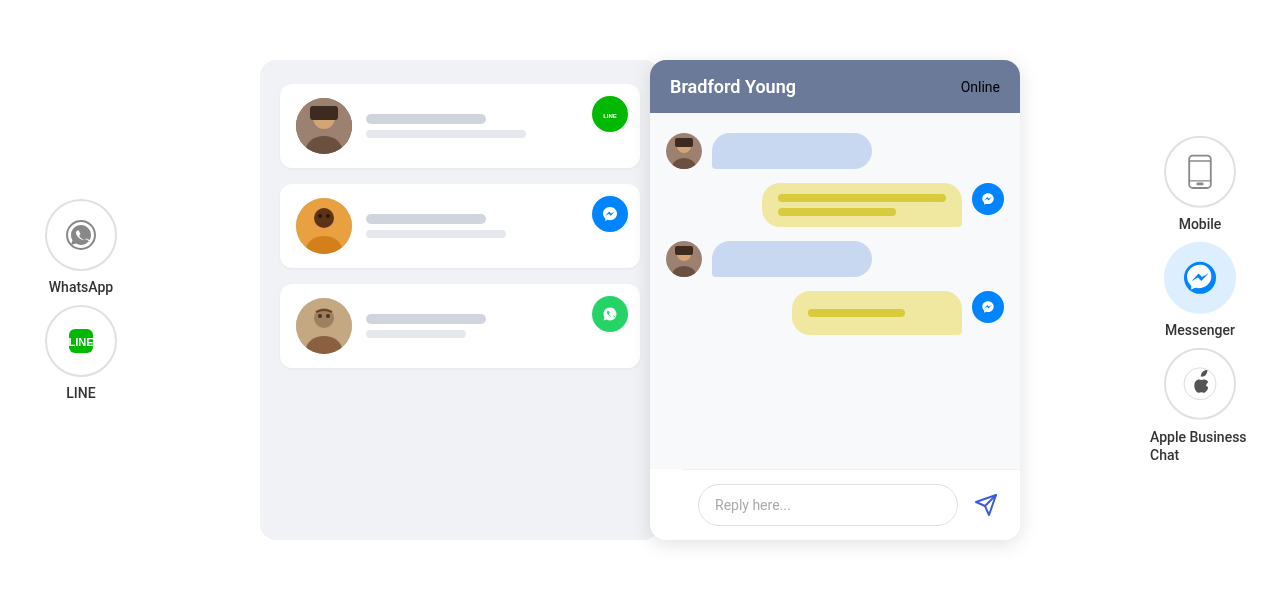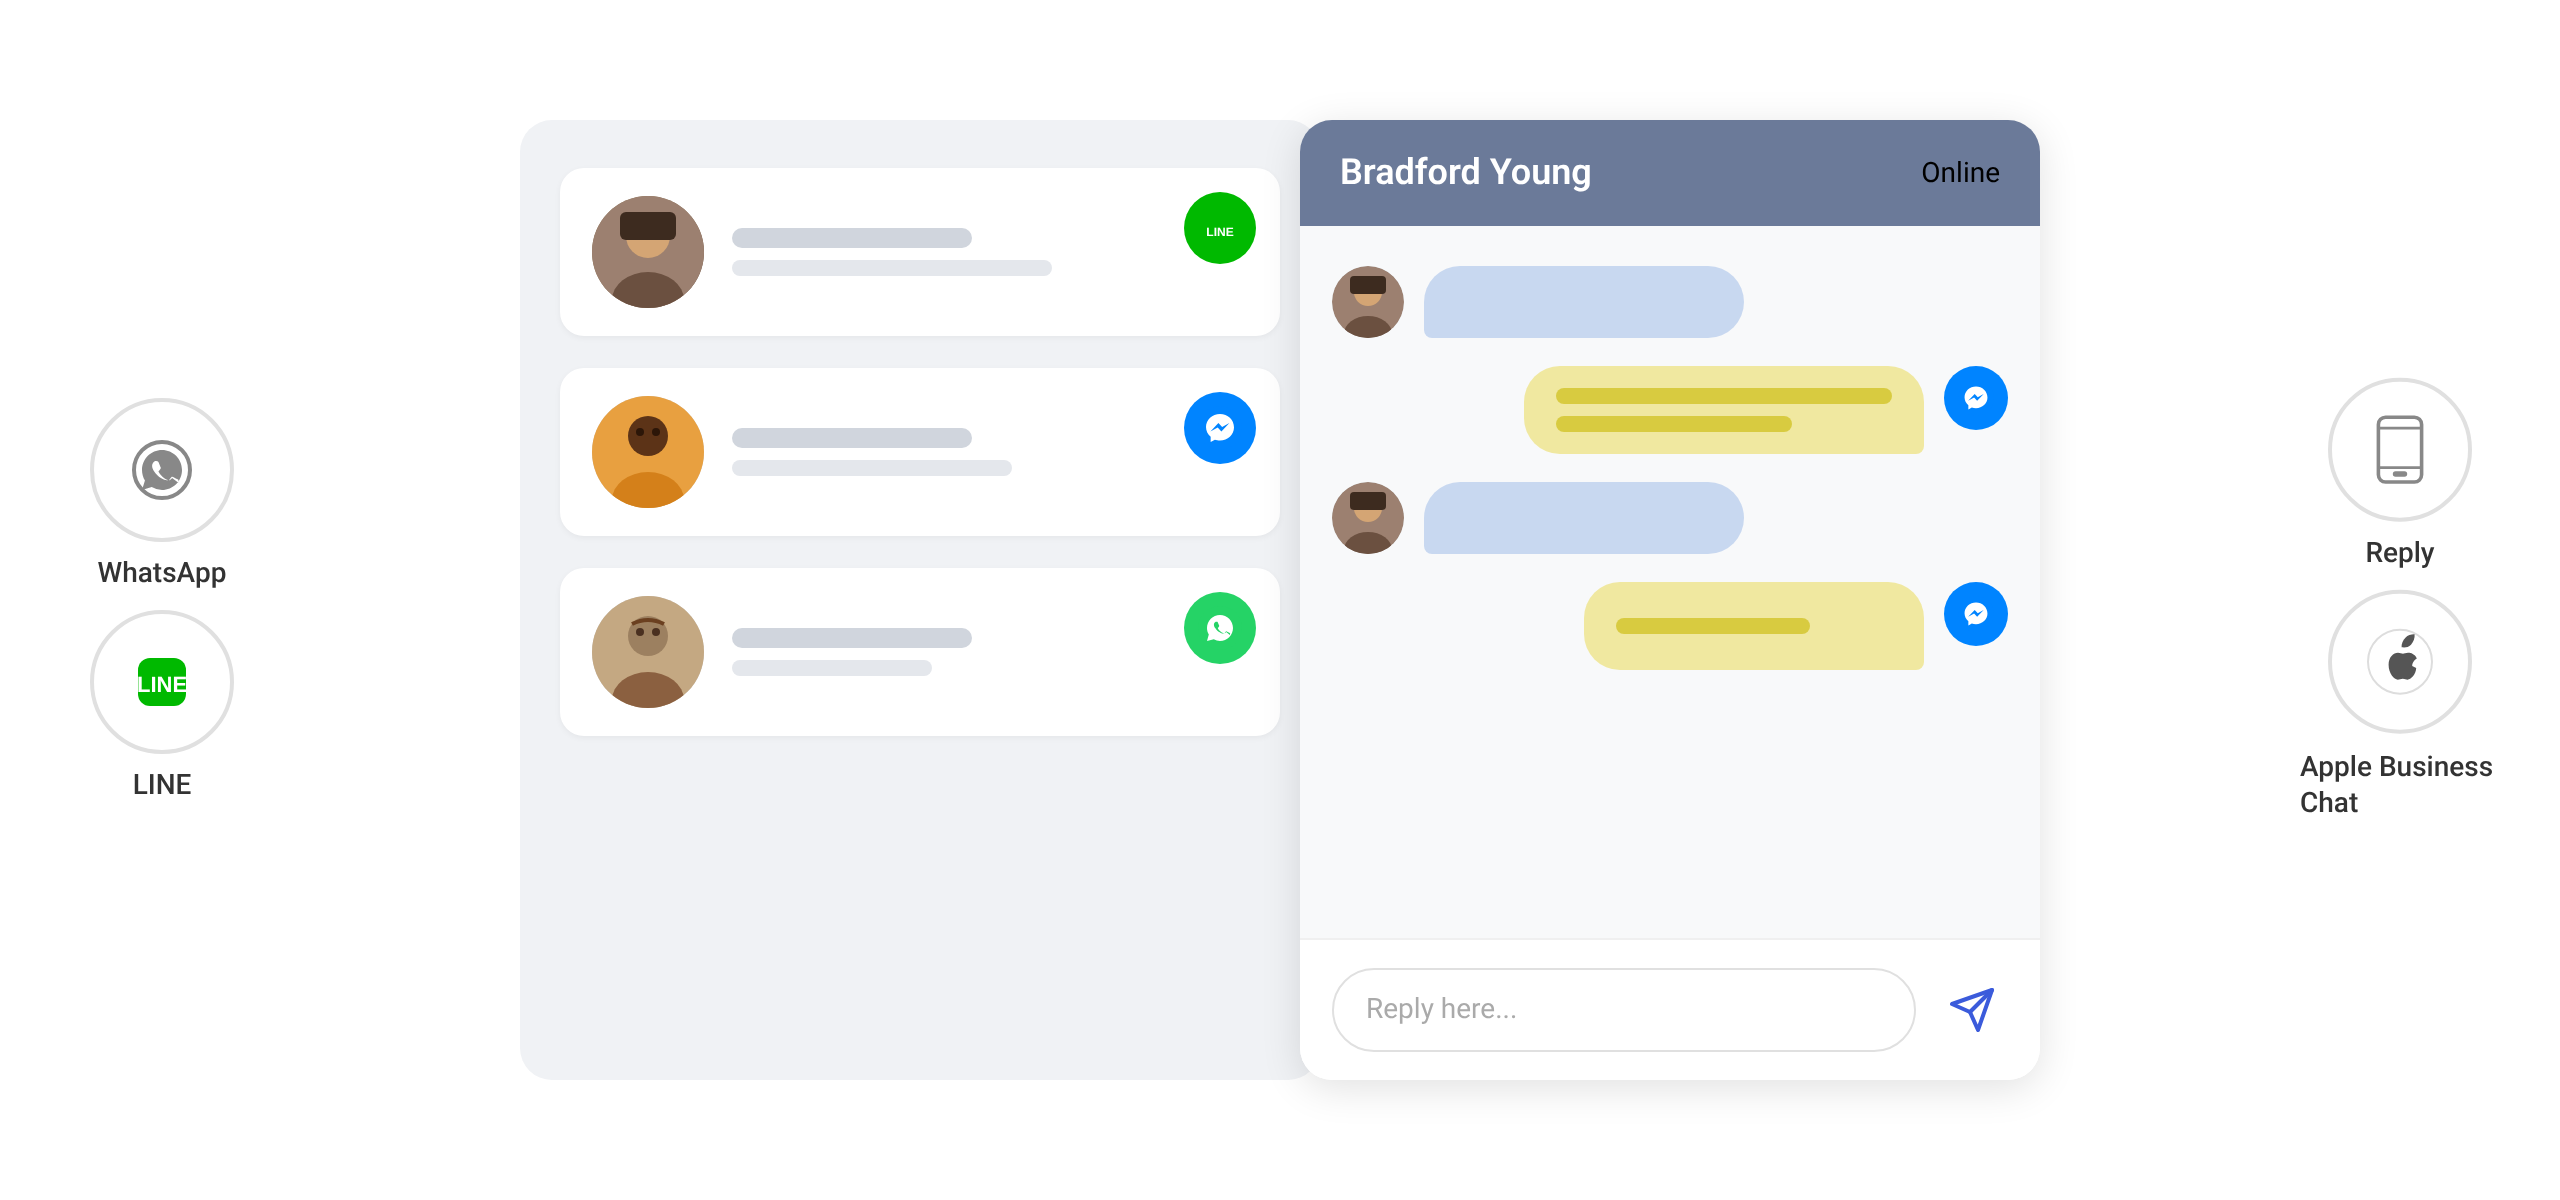--- a/index.html
+++ b/index.html
@@ -269,20 +269,21 @@
       flex-shrink: 0;
     }
 
     .chat-input-area {
       padding: 14px 16px;
       background: #fff;
       border-top: 1px solid #f0f0f0;
       display: flex;
       align-items: center;
       gap: 10px;
+      margin-left: 32px;
     }
 
     .reply-input {
       flex: 1;
       height: 42px;
       border: 1.5px solid #e0e0e0;
       border-radius: 21px;
       padding: 0 16px;
       font-size: 14px;
       color: #aaa;
@@ -490,23 +491,32 @@
 
     <div class="icon-item">
       <div class="icon-circle">
         <svg width="32" height="36" viewBox="0 0 32 40" fill="none">
           <rect x="4" y="2" width="24" height="36" rx="4" stroke="#888" stroke-width="2" fill="none"></rect>
           <rect x="12" y="32" width="8" height="3" rx="1.5" fill="#888"></rect>
           <line x1="4" y1="8" x2="28" y2="8" stroke="#888" stroke-width="1.5"></line>
           <line x1="4" y1="30" x2="28" y2="30" stroke="#888" stroke-width="1.5"></line>
         </svg>
       </div>
-      <span class="icon-label">Reply</span>
-    </div>
-
+      <span class="icon-label">Mobile</span>
+    </div>
+
+    <div class="icon-item">
+      <div class="icon-circle messenger-active" style="background:#ddeeff; border-color:#ddeeff;">
+        <svg width="40" height="40" viewBox="0 0 40 40">
+          <circle cx="20" cy="20" r="16" fill="#0084ff"></circle>
+          <path d="M20 7C12.82 7 7 12.41 7 19c0 3.53 1.63 6.69 4.24 8.89V32l3.88-2.13c1.04.29 2.14.45 3.28.45 7.18 0 13-5.41 13-12s-5.82-12.32-11.4-11.32zm1.27 16.16l-3.31-3.54-6.6 3.74 7.26-7.73 3.4 3.54 6.56-3.74-7.31 7.73z" fill="white"></path>
+        </svg>
+      </div>
+      <span class="icon-label">Messenger</span>
+    </div>
 
     <div class="icon-item">
       <div class="icon-circle">
         <svg width="36" height="36" viewBox="0 0 36 36" fill="none">
           <circle cx="18" cy="18" r="16" stroke="#ddd" stroke-width="1" fill="none"></circle>
           <path d="M23.5 9.5C22.2 10.9 20.5 11 18.8 10.8c-.2-1.7.7-3.5 1.9-4.8 1.3-1.4 3.2-1.8 4.6-1.7.2 1.8-.5 3.8-1.8 5.2z" fill="#555"></path>
           <path d="M26.1 21.2c-.1 3.1-2.7 5.8-4.3 5.8-.8 0-1.4-.5-2.4-.5s-1.7.5-2.5.5c-1.8 0-4.6-3-4.6-7.4 0-3.8 2.4-6 4.7-6 .9 0 1.9.5 2.5.5.5 0 1.6-.6 2.8-.5 1.1 0 3.1.6 4.1 2.8-.1.1-2.4 1.4-2.3 3.8z" fill="#555"></path>
         </svg>
       </div>
       <span class="icon-label" style="max-width:100px; text-align:left; line-height:1.3;">Apple Business Chat</span>

